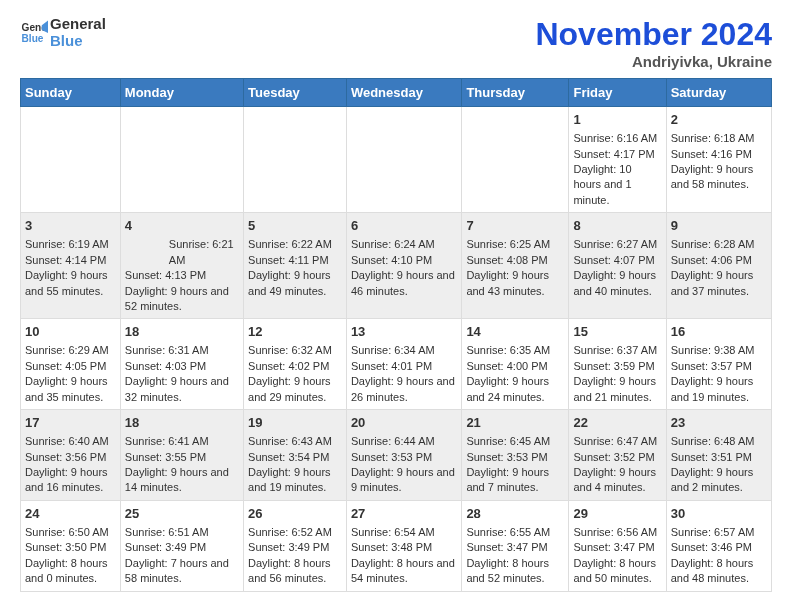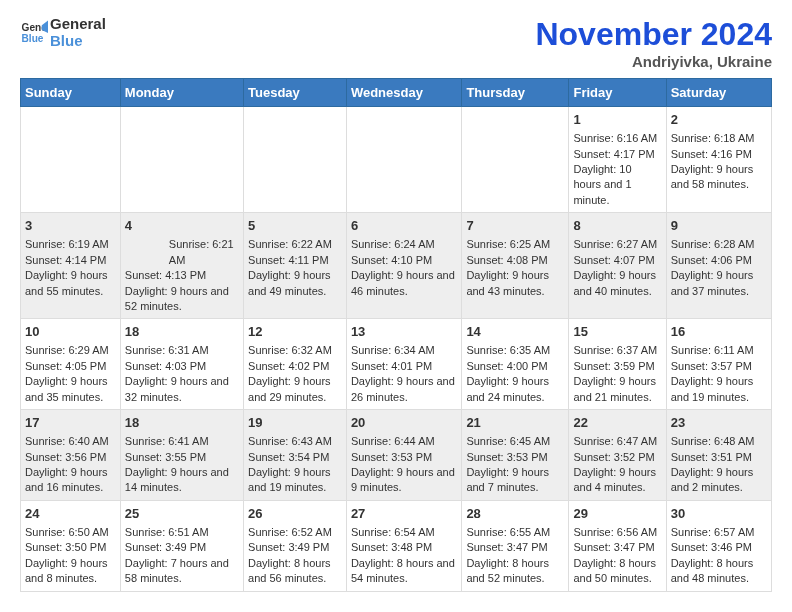--- a/index.html
+++ b/index.html
@@ -214,21 +214,21 @@
           <span style="display: block;">Daylight: 9 hours and 24 minutes.</span>
         </td>
         <td>
           <span class="day-number">15</span>
           <span style="display: block;">Sunrise: 6:37 AM</span>
           <span style="display: block;">Sunset: 3:59 PM</span>
           <span style="display: block;">Daylight: 9 hours and 21 minutes.</span>
         </td>
         <td>
           <span class="day-number">16</span>
-          <span style="display: block;">Sunrise: 6:11 AM</span>
+          <span style="display: block;">Sunrise: 9:38 AM</span>
           <span style="display: block;">Sunset: 3:57 PM</span>
           <span style="display: block;">Daylight: 9 hours and 19 minutes.</span>
         </td>
       </tr>
       <tr class="row-group-b">
         <td>
           <span class="day-number">17</span>
           <span style="display: block;">Sunrise: 6:40 AM</span>
           <span style="display: block;">Sunset: 3:56 PM</span>
           <span style="display: block;">Daylight: 9 hours and 16 minutes.</span>
@@ -268,21 +268,21 @@
           <span style="display: block;">Sunrise: 6:48 AM</span>
           <span style="display: block;">Sunset: 3:51 PM</span>
           <span style="display: block;">Daylight: 9 hours and 2 minutes.</span>
         </td>
       </tr>
       <tr class="row-group-a">
         <td>
           <span class="day-number">24</span>
           <span style="display: block;">Sunrise: 6:50 AM</span>
           <span style="display: block;">Sunset: 3:50 PM</span>
-          <span style="display: block;">Daylight: 9 hours and 8 minutes.</span>
+          <span style="display: block;">Daylight: 8 hours and 0 minutes.</span>
         </td>
         <td>
           <span class="day-number">25</span>
           <span style="display: block;">Sunrise: 6:51 AM</span>
           <span style="display: block;">Sunset: 3:49 PM</span>
           <span style="display: block;">Daylight: 7 hours and 58 minutes.</span>
         </td>
         <td>
           <span class="day-number">26</span>
           <span style="display: block;">Sunrise: 6:52 AM</span>

